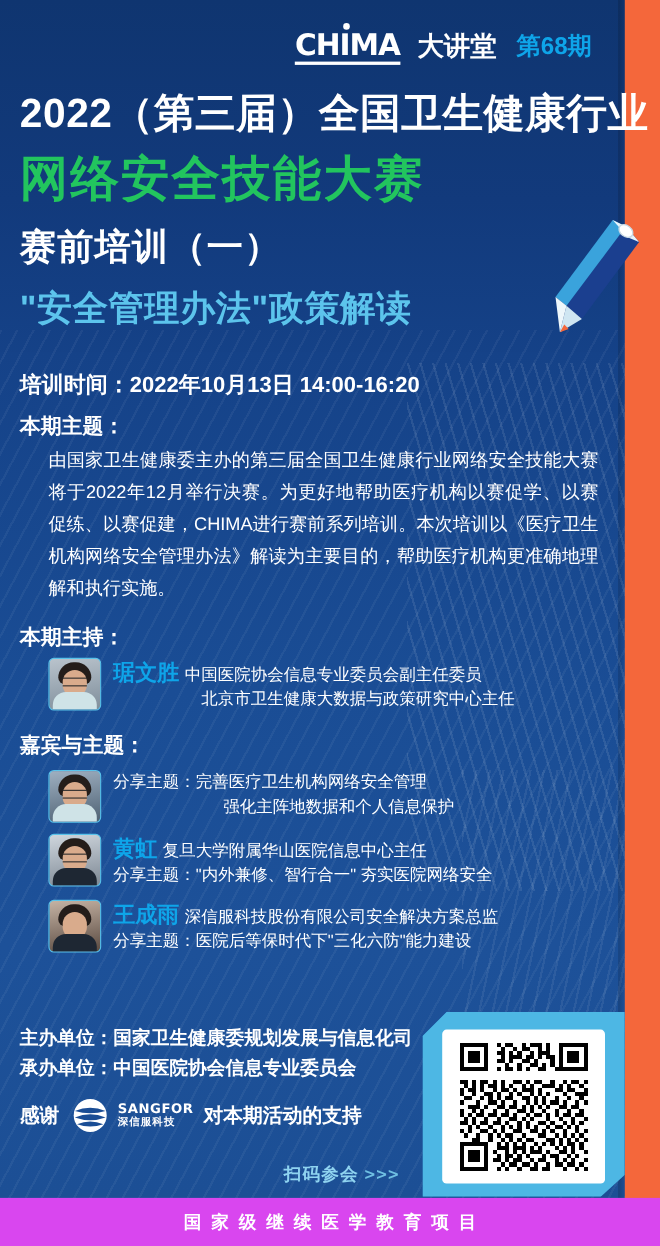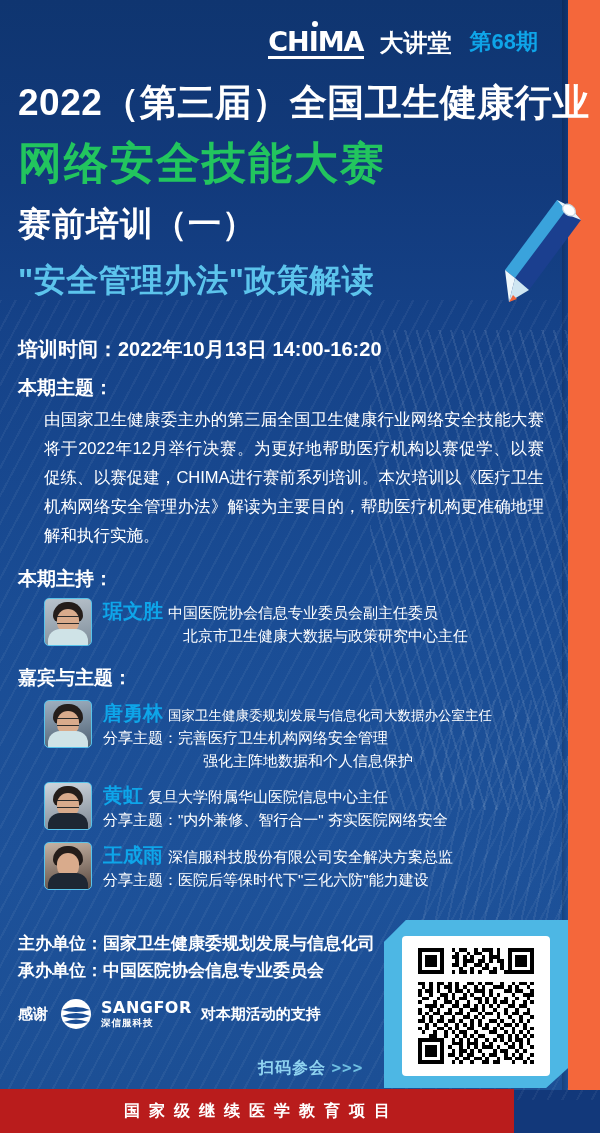--- a/index.html
+++ b/index.html
@@ -50,22 +50,22 @@
   }
   .orange-bar{
     position:absolute;right:0;top:0;width:32px;height:1090px;
     background:#f4673b;
   }
   .orange-bar-notch{
     position:absolute;right:32px;top:0;width:6px;height:1090px;
     background:linear-gradient(90deg,rgba(0,0,0,.18),rgba(0,0,0,0));
   }
   .bottom-banner{
-    position:absolute;left:0;bottom:0;width:514px;height:44px;
-    background:#b91c1c;
+    position:absolute;left:0;bottom:0;width:600px;height:44px;
+    background:#d946ef;
     display:flex;align-items:center;justify-content:center;
   }
   .bottom-banner span{
     color:#ffffff;font-size:16px;font-weight:bold;letter-spacing:9px;
     text-indent:9px;
   }
 
   
   .chima-row{
     position:absolute;right:62px;top:28px;
@@ -160,25 +160,25 @@
   .person-line2{color:#ffffff;font-size:15px;line-height:1.5;}
   .person-line2.indent{margin-left:80px;}
   .topic-label{color:#ffffff;font-size:15px;}
 
   
   .org-block{position:absolute;left:18px;top:930px;}
   .org-line{color:#ffffff;font-size:17px;font-weight:bold;line-height:1.6;white-space:nowrap;}
   .thanks-row{
     position:absolute;left:18px;top:998px;display:flex;align-items:center;gap:9px;
   }
-  .thanks-txt{color:#ffffff;font-size:15px;font-weight:bold;}
+  .thanks-txt{color:#ffffff;font-size:18px;font-weight:bold;}
   .sangfor{display:flex;align-items:center;gap:6px;}
   .sangfor-mark{width:38px;height:32px;}
   .sangfor-wordmark{display:flex;flex-direction:column;line-height:1;}
-  .sf-en{color:#ffffff;font-size:16px;font-weight:bold;letter-spacing:.5px;font-family:"DejaVu Sans",sans-serif;}
+  .sf-en{color:#ffffff;font-size:12px;font-weight:bold;letter-spacing:.5px;font-family:"DejaVu Sans",sans-serif;}
   .sf-cn{color:#ffffff;font-size:9.5px;font-weight:bold;letter-spacing:1px;margin-top:2px;}
 
   
   .qr-panel{
     position:absolute;left:384px;top:920px;width:184px;height:168px;
     background:#3aa9de;
     clip-path:polygon(22px 0, 184px 0, 184px 148px, 162px 168px, 0 168px, 0 22px);
   }
   .qr-panel-light{
     position:absolute;left:384px;top:920px;width:184px;height:168px;
@@ -260,23 +260,20 @@
   <div class="guest-list">
 
     <div class="guest-row">
       <div class="avatar a-g1">
         <div class="av-hair"></div>
           <div class="av-face"></div>
         <div class="av-glass"></div>
           <div class="av-body light"></div>
       </div>
       <div>
-        <div>
-          <span class="person-name">唐勇林</span><span class="person-title tiny">国家卫生健康委规划发展与信息化司大数据办公室主任</span>
-        </div>
         <div class="person-line2">
           <span class="topic-label">分享主题：</span><span>完善医疗卫生机构网络安全管理</span>
         </div>
         <div class="person-line2" style="margin-left:100px">强化主阵地数据和个人信息保护</div>
       </div>
     </div>
 
     <div class="guest-row">
       <div class="avatar a-g2">
         <div class="av-hair"></div>

